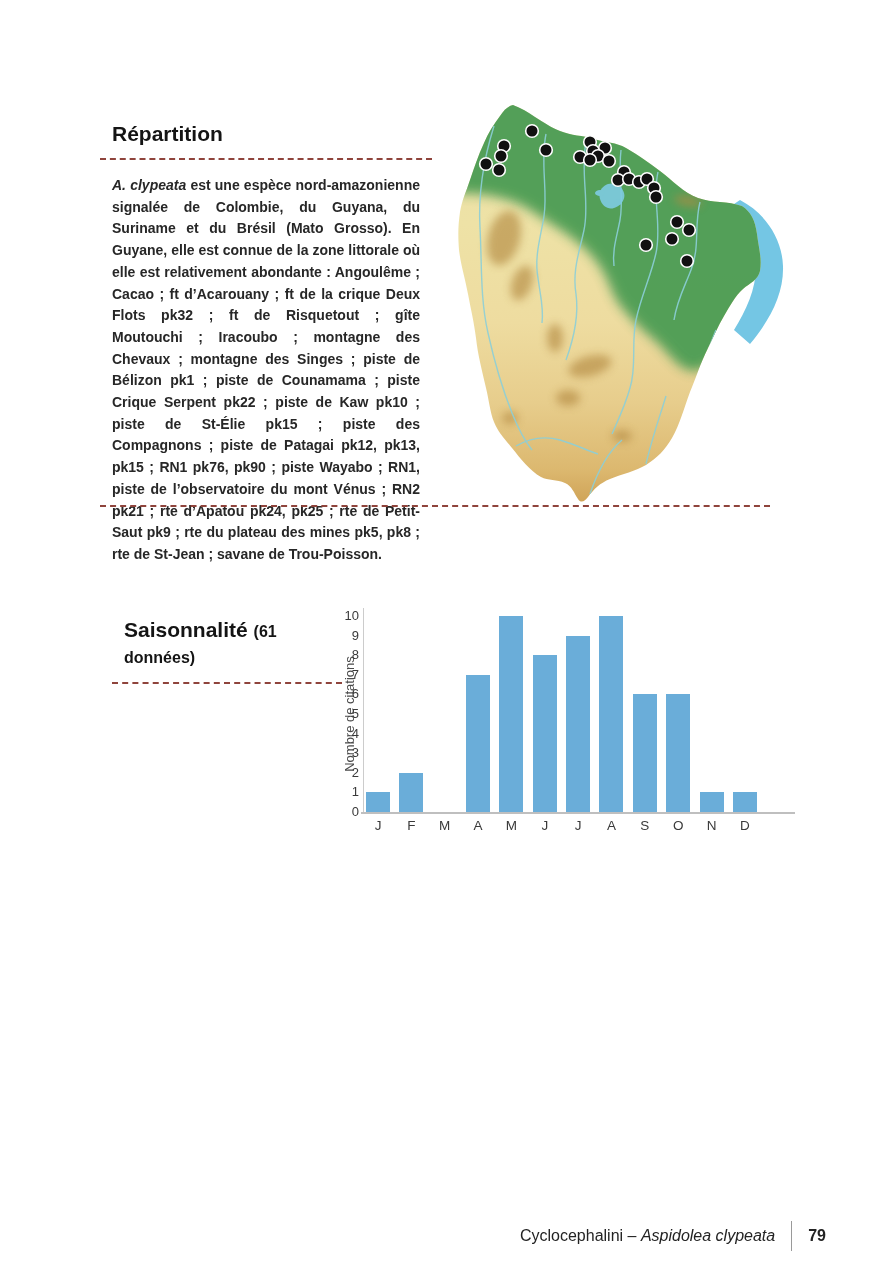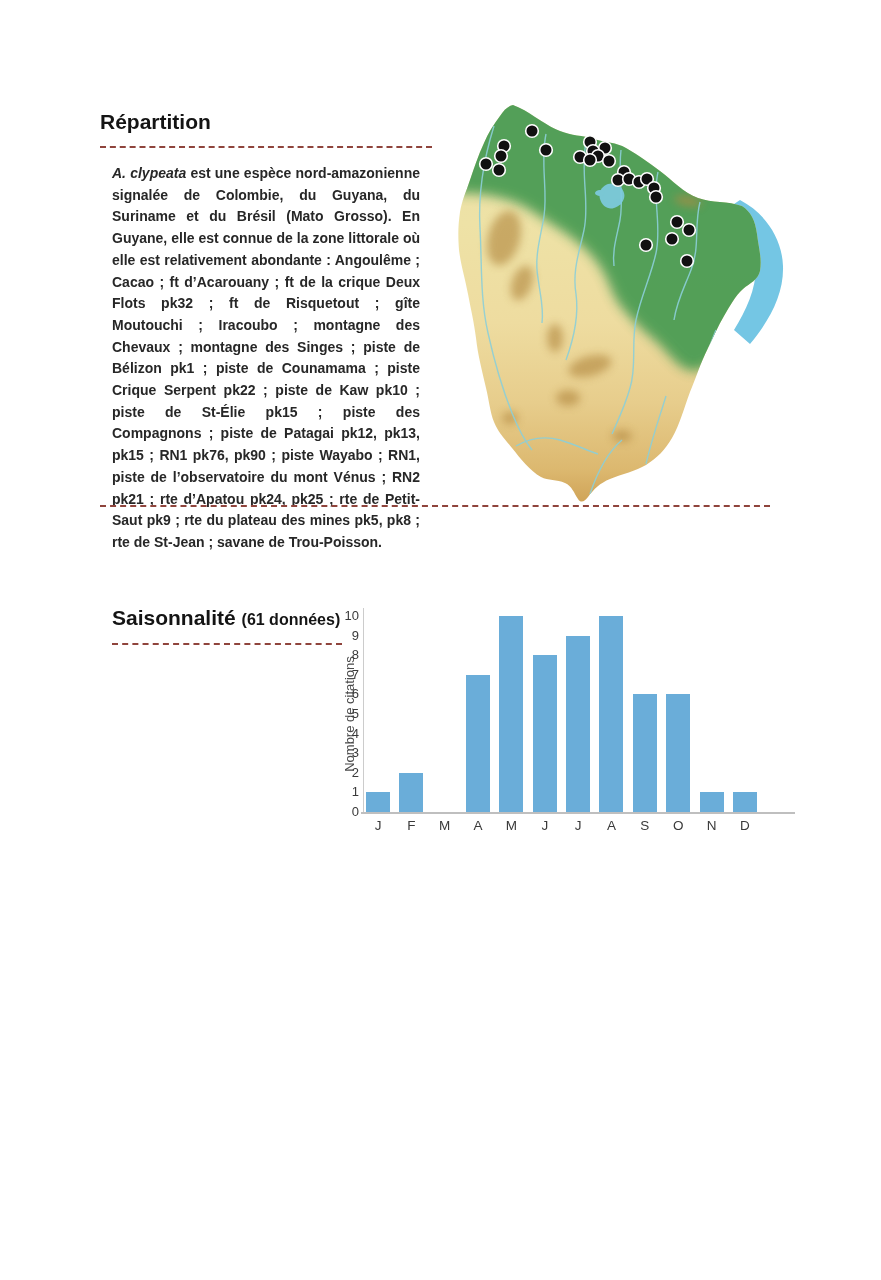--- a/index.html
+++ b/index.html
@@ -1,18 +1,18 @@
 <!DOCTYPE html>
 <html><head>
 <meta charset="utf-8">
 <style>
   html,body{margin:0;padding:0;background:#fff;}
   .page{position:relative;width:881px;height:1280px;background:#ffffff;overflow:hidden;
         font-family:"Liberation Sans", sans-serif;}
-  h2.sec-title{margin:0;font-size:21px;font-weight:bold;color:#141414;line-height:24px;}
+  h2.sec-title{margin:12px;font-size:21px;font-weight:bold;color:#141414;line-height:24px;}
   h2.sec-title .sub{font-size:16px;font-weight:bold;color:#141414;}
   .dashes{border:none;border-top:2px dashed #8f443c;height:0;margin:0;}
   .body-text{margin:12px;text-align:justify;color:#272727;font-size:14px;line-height:21.7px;font-weight:bold;}
   .italic{font-style:italic;}
 
   #sec-repartition{position:absolute;left:100px;top:110px;width:332px;}
   #sec-repartition .dashes{margin-top:12px;}
   #sec-repartition .body-text{margin-top:15px;}
 
   #map{position:absolute;left:450px;top:98px;width:345px;height:422px;}
@@ -192,14 +192,19 @@
         <span class="xlabel" style="left: 194.75px;">J</span>
         <span class="xlabel" style="left: 228.1px;">J</span>
         <span class="xlabel" style="left: 261.45px;">A</span>
         <span class="xlabel" style="left: 294.8px;">S</span>
         <span class="xlabel" style="left: 328.15px;">O</span>
         <span class="xlabel" style="left: 361.5px;">N</span>
         <span class="xlabel" style="left: 394.85px;">D</span>
       </div>
   </div>
 
+  <div id="footer">
+    <span class="running"><span>Cyclocephalini – </span><span class="italic">Aspidolea clypeata</span></span>
+    <span class="divider"></span>
+    <span class="pagenum">79</span>
+  </div>
 
 </div>
 
 </body></html>

